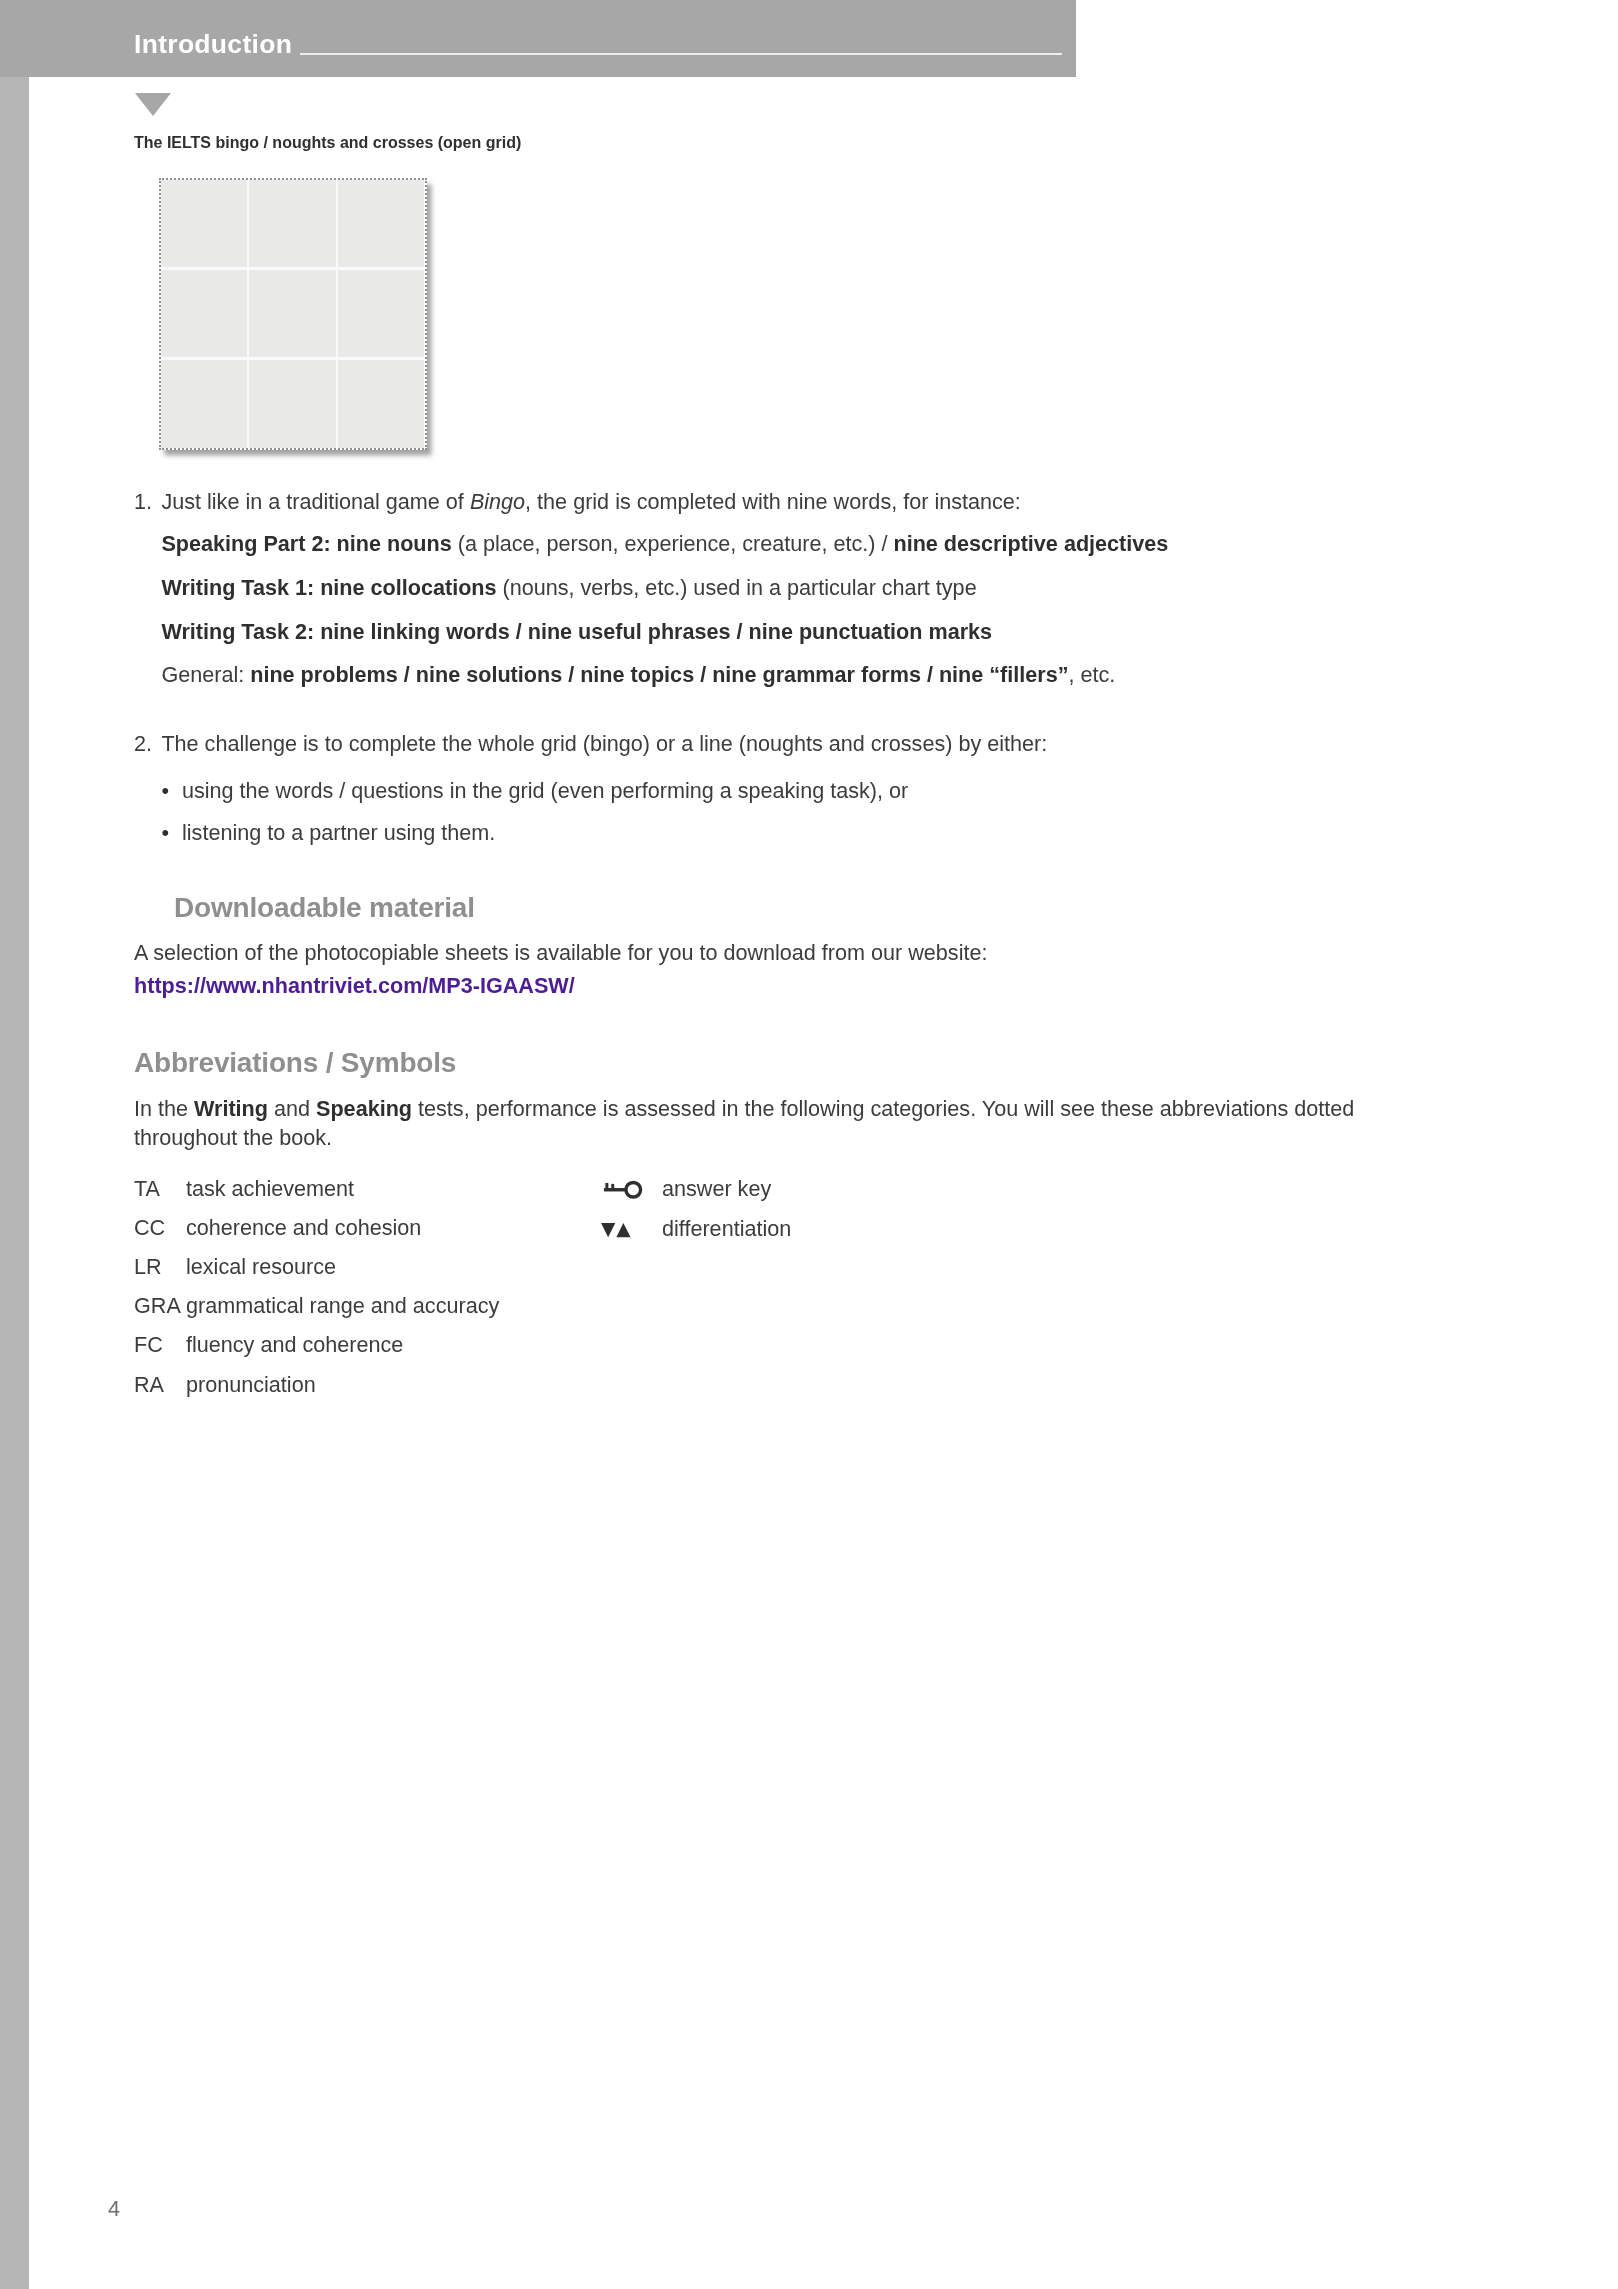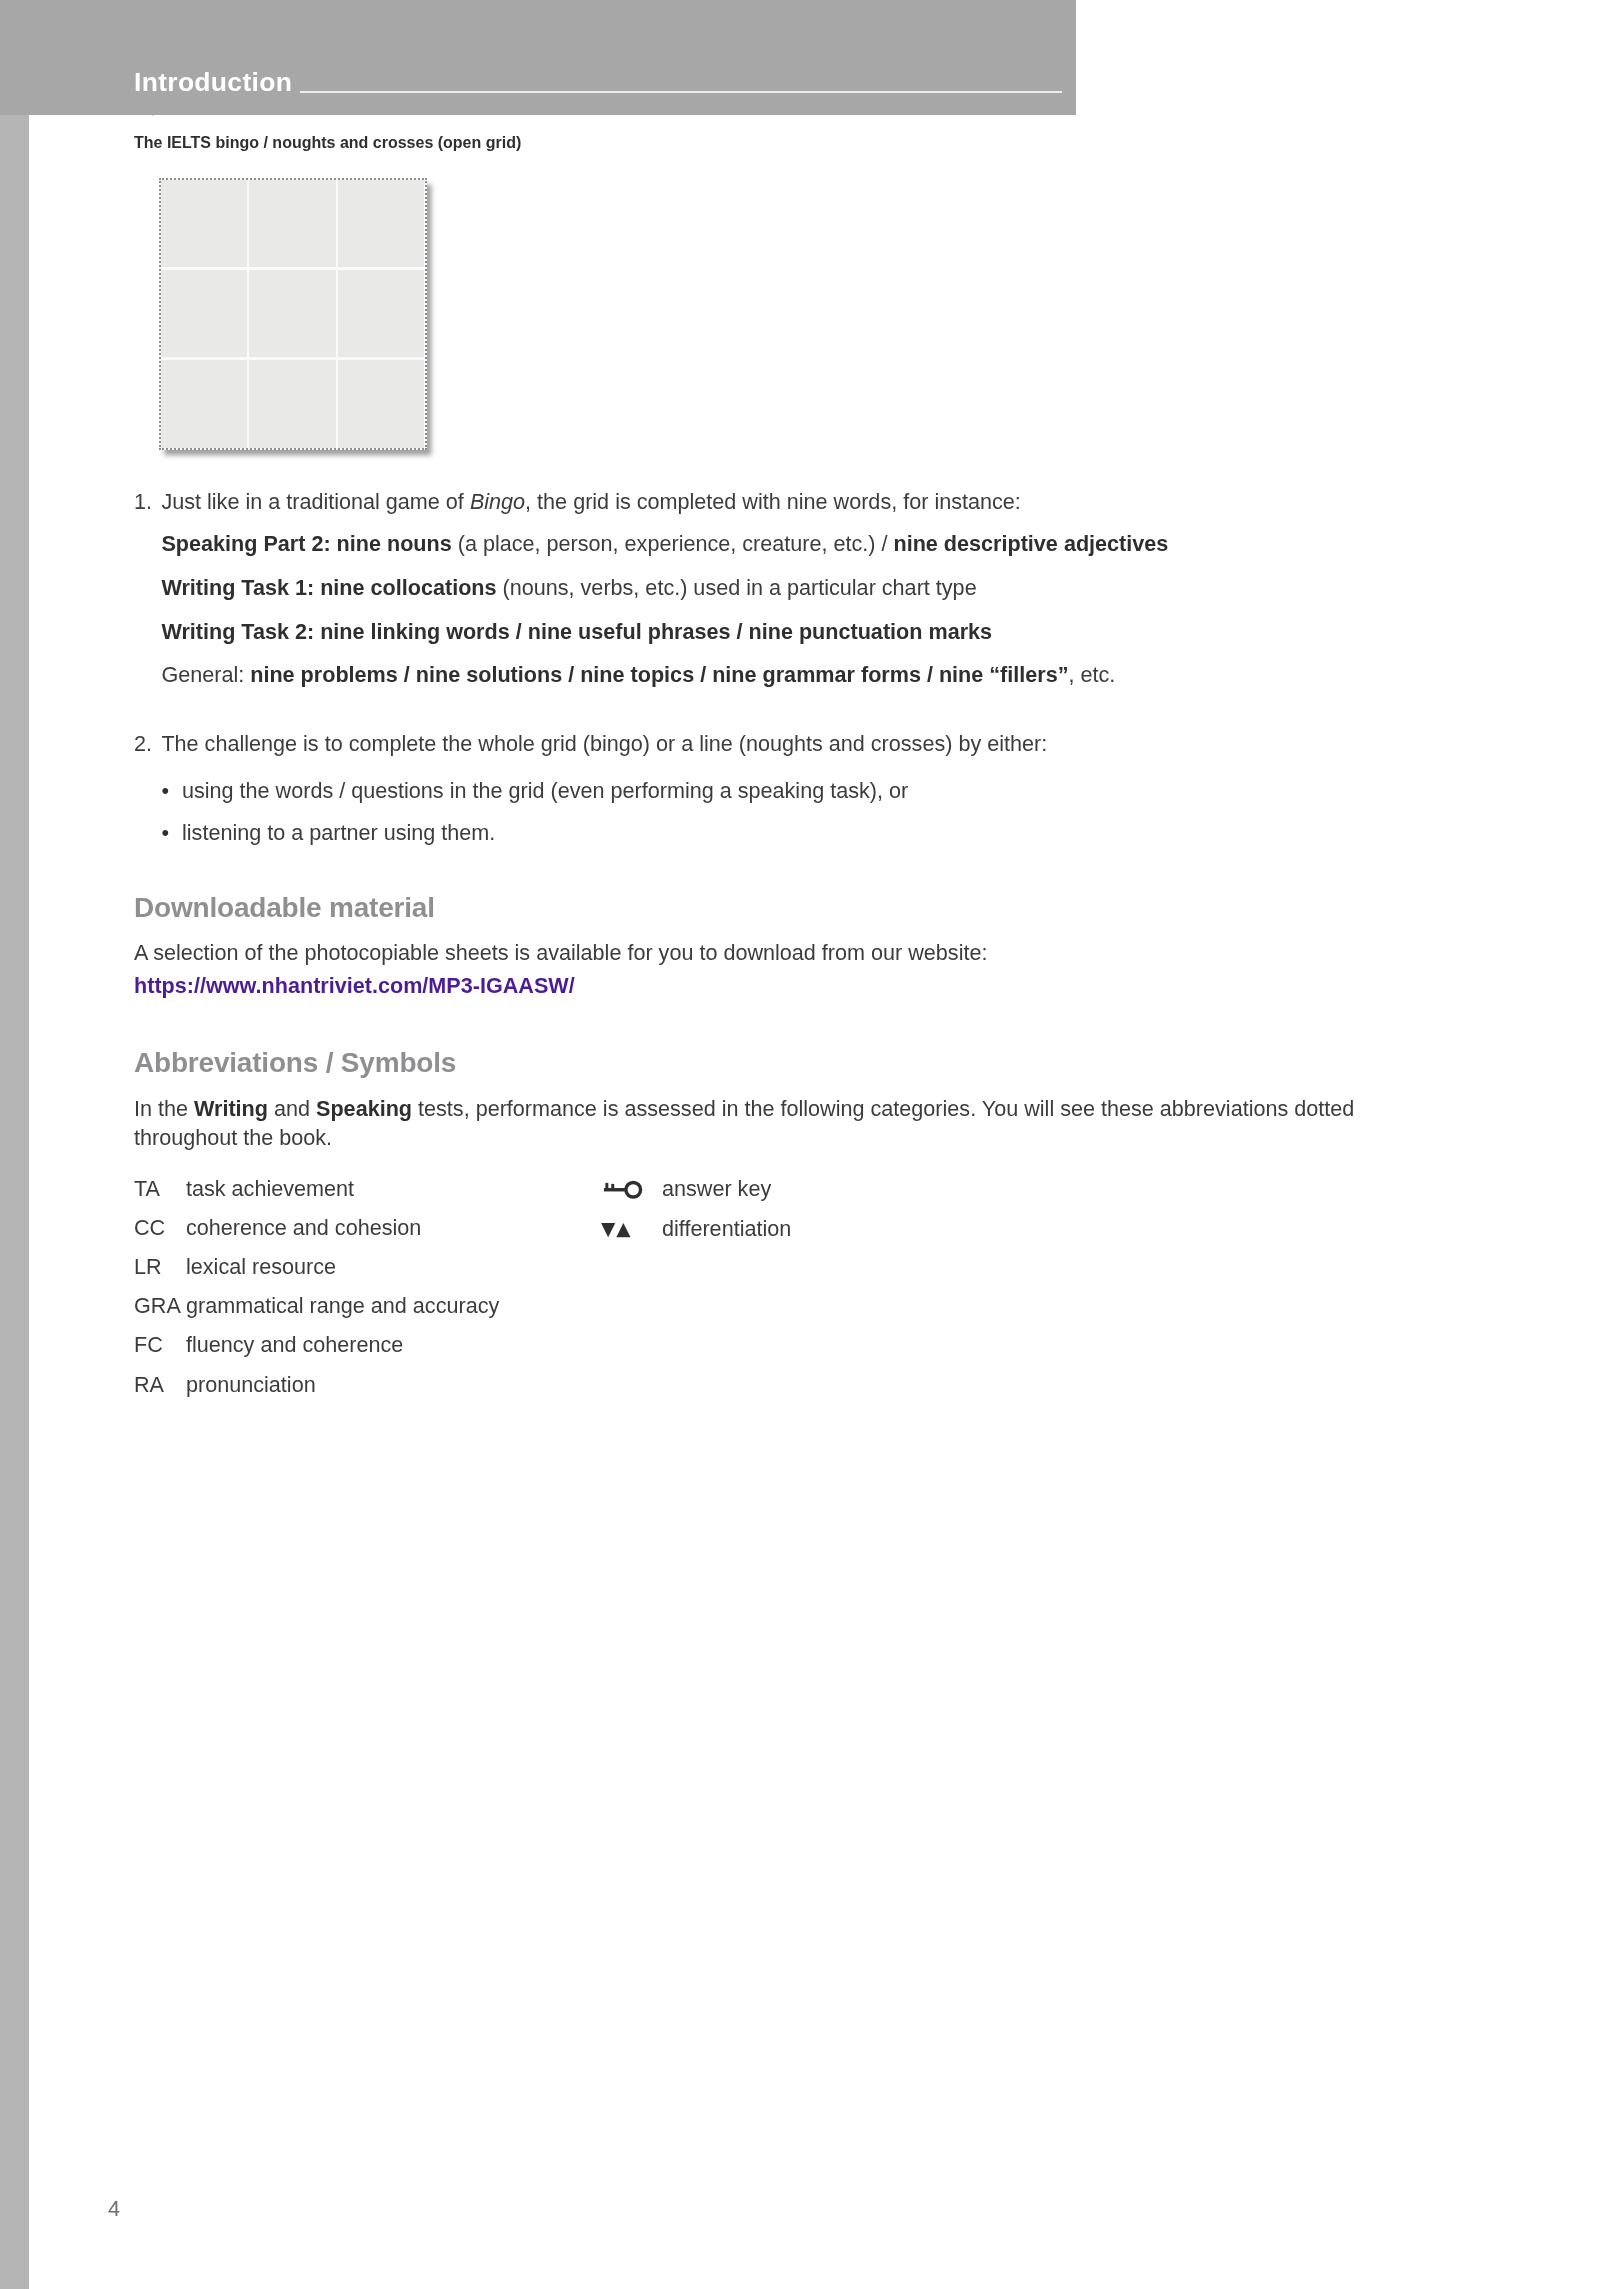--- a/index.html
+++ b/index.html
@@ -19,21 +19,21 @@
   .left-strip {
     position: absolute;
     left: 0; top: 0;
     width: 29px; height: 2290px;
     background: #b5b5b5;
   }
   
   .topbar {
     position: absolute;
     left: 0; top: 0;
-    width: 1076px; height: 115px;
+    width: 1076px; height: 77px;
     background: #a7a7a7;
     display: flex;
     align-items: flex-end;
     padding: 0 13.7px 19.6px 134px;
   }
   .topbar-title {
     color: #ffffff;
     font-weight: bold;
     font-size: 26.5px;
     line-height: 1;
@@ -118,21 +118,21 @@
     font-size: 21.6px;
     color: #2f2f31;
   }
   
   .gray-heading {
     font-size: 28px;
     font-weight: bold;
     color: #8f8f91;
     letter-spacing: -0.2px;
   }
-  .gh-1 { margin-top: 45px; }
+  .gh-1 { margin-top: 45px; margin-left: 40px; }
   .gh-2 { margin-top: 47px; }
   .para {
     margin-top: 13.7px;
     font-size: 21.6px;
     line-height: 29px;
   }
   .url-line {
     margin-top: 3.9px;
     font-size: 21.6px;
     line-height: 29px;

